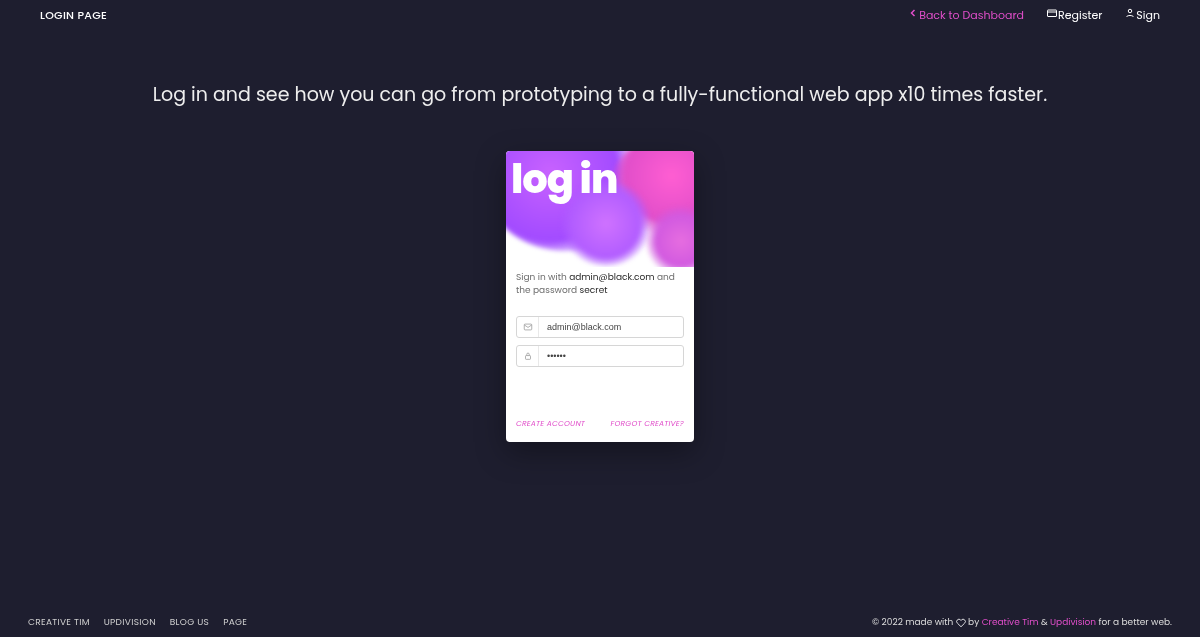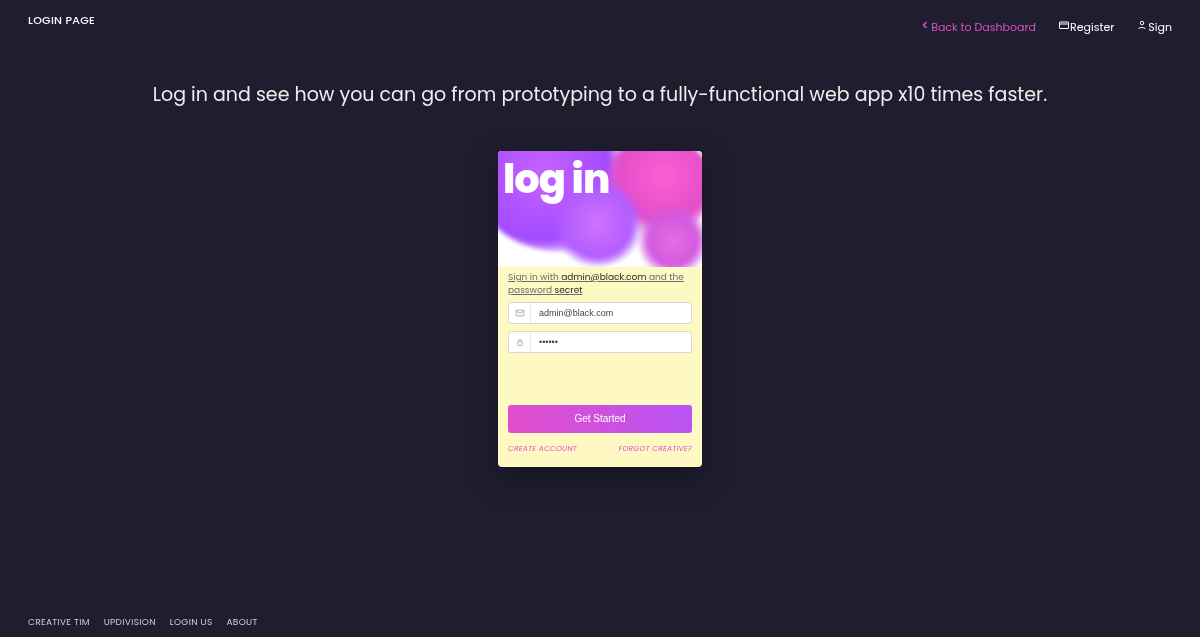--- a/index.html
+++ b/index.html
@@ -7,24 +7,25 @@
   body {
     background: #1e1e2f;
     color: #ffffff;
     position: relative;
     overflow: hidden;
   }
 
   
   .topbar {
     position: absolute;
-    top: 12px; left: 0; right: 0;
+    top: 0; left: 0; right: 0;
     height: 30px;
     display: flex;
-    padding: 0 28px;
+    align-items: center;
+    padding: 0 40px;
     font-size: 11px;
   }
   .topbar-left { font-weight: 500; letter-spacing: .3px; }
   .topbar-right {
     margin-left: auto;
     display: flex;
     align-items: center;
     gap: 22px;
   }
   .nav-link {
@@ -50,22 +51,22 @@
     line-height: 1.35;
     padding: 0 16px;
   }
 
   
   .card {
     position: absolute;
     top: 151px;
     left: 50%;
     transform: translateX(-50%);
-    width: 204px;
-    background: #fef9c3;
+    width: 188px;
+    background: #ffffff;
     border-radius: 4px;
     overflow: hidden;
     box-shadow: 0 10px 30px rgba(0,0,0,.35);
   }
   .card-hero {
     height: 116px;
     position: relative;
     background: #ffffff;
     overflow: hidden;
   }
@@ -89,22 +90,21 @@
   }
 
   .card-body {
     padding: 4px 10px 12px 10px;
     color: #555;
   }
   .hint {
     font-size: 9px;
     line-height: 1.4;
     color: #6c6c6c;
-    margin-bottom: 6px;
-    text-decoration: underline;
+    margin-bottom: 20px;
   }
   .hint .strong { color: #2a2a2a; }
 
   .input-row {
     display: flex;
     align-items: center;
     border: 1px solid #d6d6d6;
     border-radius: 3px;
     height: 22px;
     margin-bottom: 7px;
@@ -246,29 +246,35 @@
         <svg viewBox="0 0 24 24" fill="none" stroke="currentColor" stroke-width="2">
             <rect x="6" y="11" width="12" height="9" rx="1.5"></rect>
             <path d="M9 11V8a3 3 0 0 1 6 0v3"></path>
           </svg>
       </span>
       <input type="password" value="••••••" style="">
     </div>
 
     <div class="spacer"></div>
 
-    <button class="get-started">Get Started</button>
 
     <div class="small-links">
       <a>CREATE ACCOUNT</a>
       <a>FORGOT CREATIVE?</a>
     </div>
   </div>
 </div>
 
 <div class="footer">
   <div class="footer-left">
     <a>CREATIVE TIM</a>
     <a>UPDIVISION</a>
-    <a>LOGIN US</a>
-    <a>ABOUT</a>
+    <a>BLOG US</a>
+    <a>PAGE</a>
+  </div>
+  <div class="footer-right">
+    <span>© 2022 made with </span><span class="heart">
+        <svg width="10" height="10" viewBox="0 0 24 24" fill="none" stroke="#ffffff" stroke-width="2">
+          <path d="M20.8 4.6a5.5 5.5 0 0 0-7.8 0L12 5.6l-1-1a5.5 5.5 0 0 0-7.8 7.8l1 1L12 21l7.8-7.6 1-1a5.5 5.5 0 0 0 0-7.8z"></path>
+        </svg>
+      </span><span> by </span><span class="link">Creative Tim</span><span> &amp; </span><span class="link">Updivision</span><span> for a better web.</span>
   </div>
 </div>
 
 </body></html>

